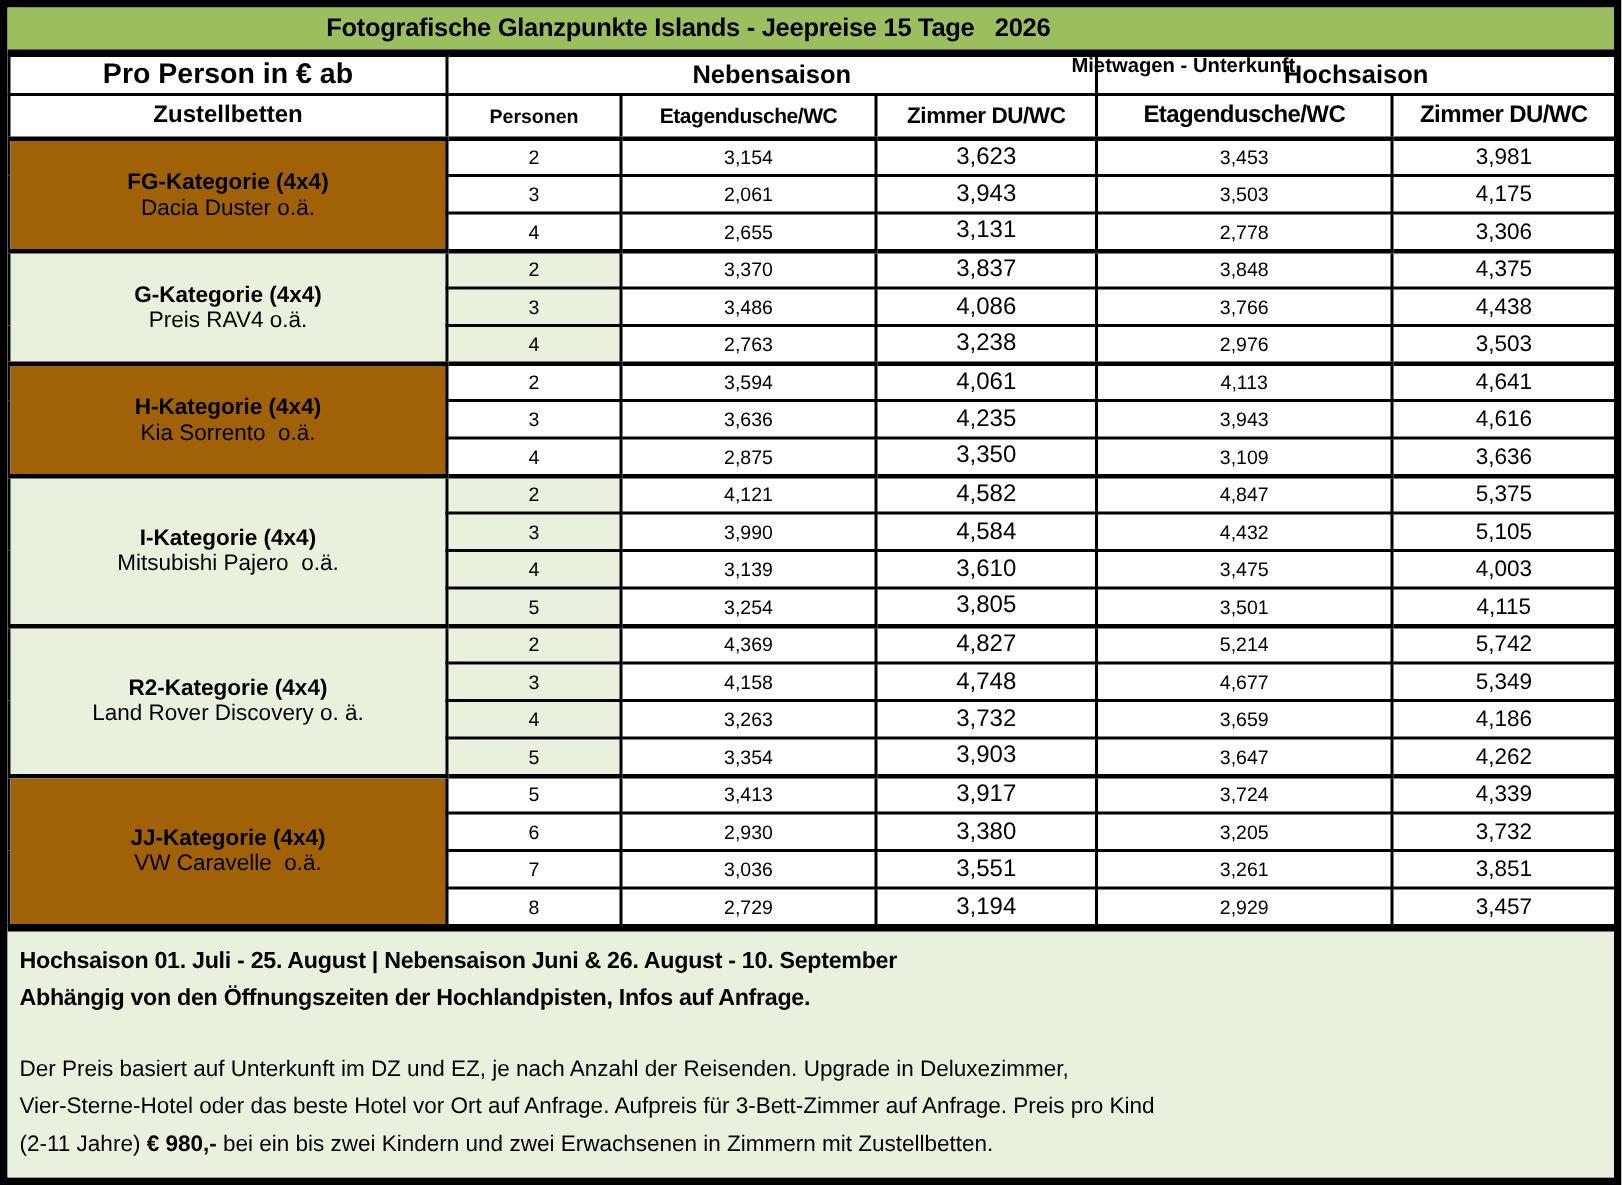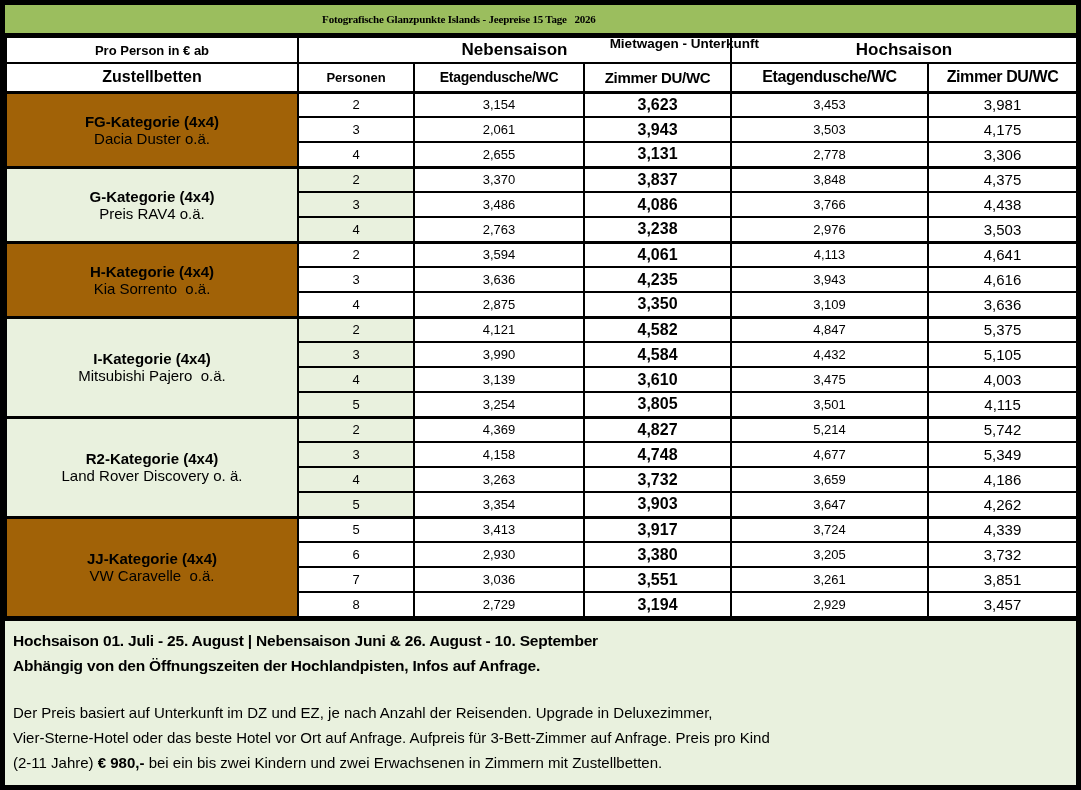--- a/index.html
+++ b/index.html
@@ -21,21 +21,21 @@
   .title-bar {
     height: 31px;
     flex: none;
     background: #9bbe5e;
     border-bottom: 3px solid #000;
     display: flex;
     align-items: center;
     justify-content: center;
     white-space: pre;
   }
-  .title-main { font-size: 11px; font-weight: bold; letter-spacing: -0.2px; font-family: Liberation Serif, serif; }
+  .title-main { font-size: 17px; font-weight: bold; letter-spacing: -0.2px; }
   .title-suffix { font-size: 13.5px; font-weight: bold; margin-left: 14px; margin-top: 48px; }
 
   
   table.price {
     width: 100%;
     border-collapse: collapse;
     table-layout: fixed;
     flex: none;
   }
   table.price td {
@@ -44,40 +44,40 @@
     vertical-align: middle;
     overflow: hidden;
     padding: 0 2px;
   }
   tr.hrow2 { height: 26px; }
   tr.hrow3 { height: 29px; }
   tr.hrow3 td { border-bottom: 3px solid #000; }
   tr.drow  { height: 25px; }
   tr.sec-top td { border-top: 3px solid #000; }
 
-  .h-properson { font-size: 13px;  font-weight: bold; }
+  .h-properson { font-size: 19px;  font-weight: bold; }
   .h-season    { font-size: 17px;  font-weight: bold; }
   .h-wagen     { font-size: 16px;  font-weight: bold; }
   .h-personen  { font-size: 13px;  font-weight: bold; }
   .h-netage    { font-size: 14px;  font-weight: bold; letter-spacing: -0.3px; }
   .h-nzimmer   { font-size: 15px;  font-weight: bold; letter-spacing: -0.3px; }
   .h-hetage    { font-size: 16px;  font-weight: bold; letter-spacing: -0.4px; }
   .h-hzimmer   { font-size: 16px;  font-weight: bold; letter-spacing: -0.4px; }
 
   td.cat {
     text-align: left;
     padding-left: 6px;
     background: #a16207;
   }
   .cat-name    { font-size: 15px; font-weight: bold; white-space: pre-wrap; }
   .cat-vehicle { font-size: 15px; white-space: pre-wrap; }
 
   td.c-pers  { font-size: 13px; }
   td.c-n-et  { font-size: 13px; }
-  td.c-n-zi  { font-size: 16px; font-weight: bold; }
+  td.c-n-zi  { font-size: 16px; }
   td.c-h-et  { font-size: 13px; }
   td.c-h-zi  { font-size: 15px; margin-top: 46px; }
   td.hl { background: #e9f1de; }
 
   
   .footer {
     flex: 1;
     background: #e9f1de;
     border-top: 3px solid #000;
     padding: 7px 8px 10px 8px;

